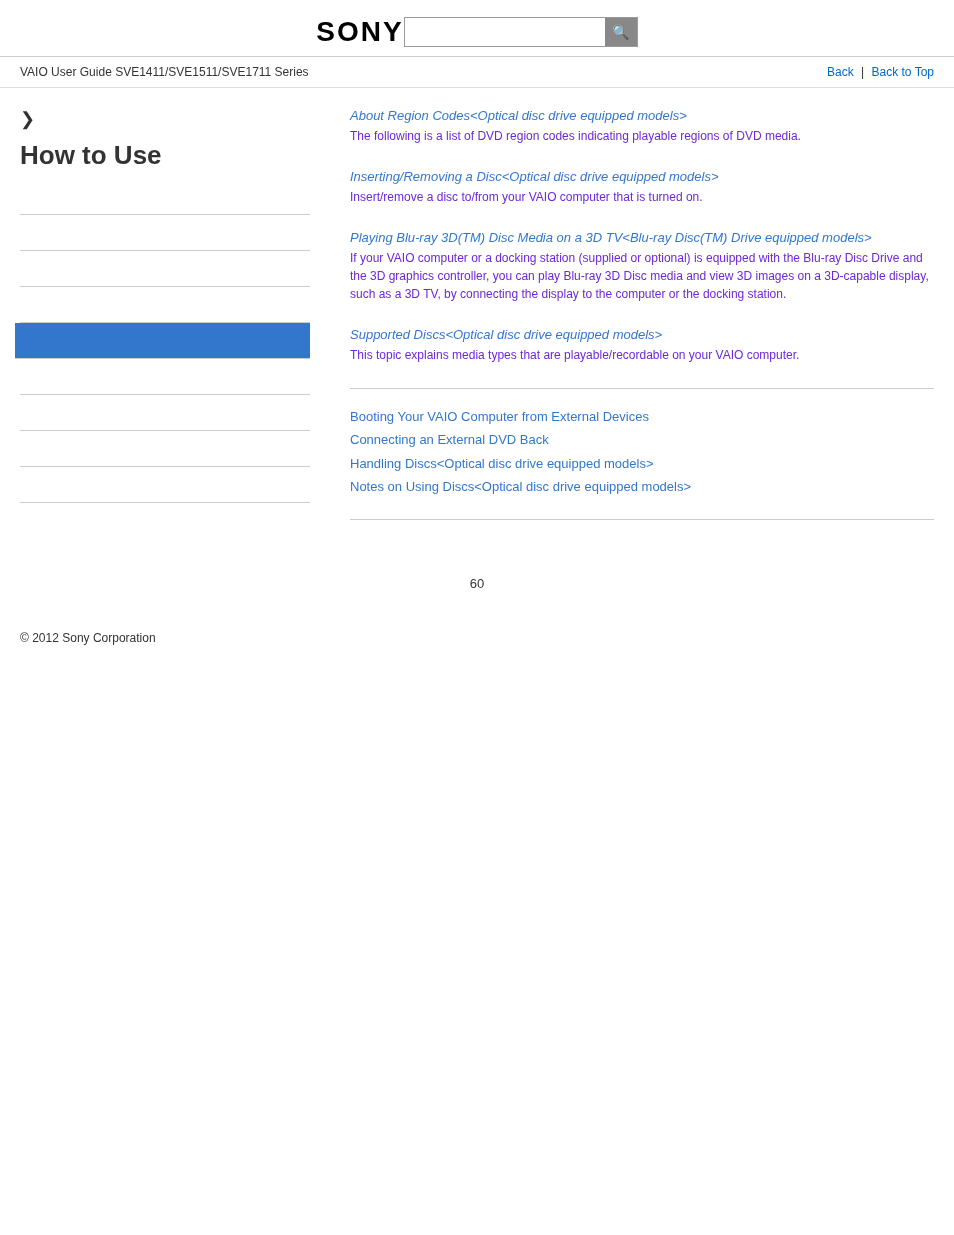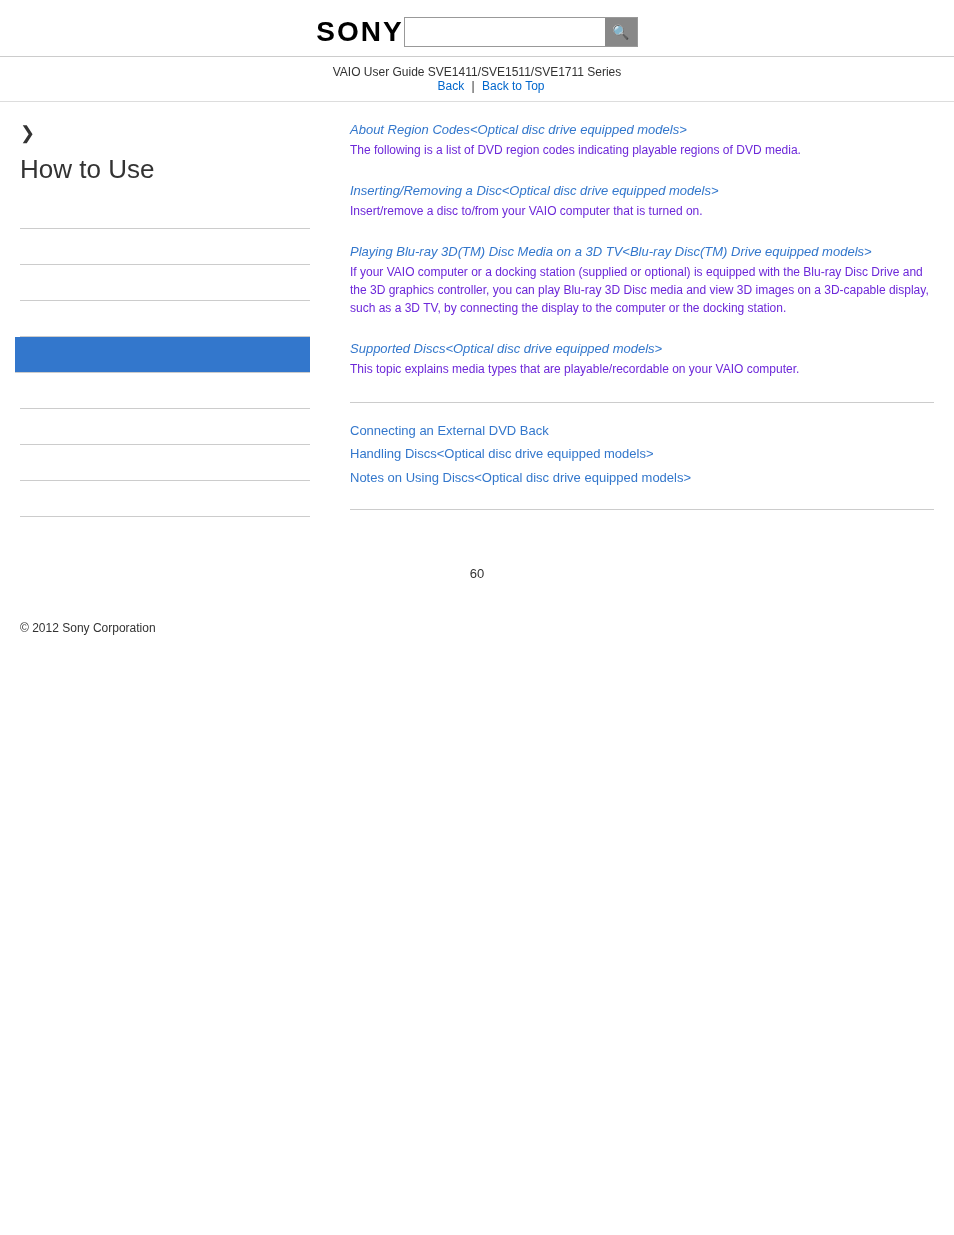--- a/index.html
+++ b/index.html
@@ -51,21 +51,20 @@
       color: white;
       font-size: 14px;
     }
     
     .nav-bar {
       display: flex;
       justify-content: space-between;
       align-items: center;
       padding: 8px 20px;
       border-bottom: 1px solid #ddd;
-      flex-direction: column;
     }
     .nav-guide-title {
       font-size: 12px;
       color: #333;
     }
     .nav-links {
       font-size: 12px;
       margin-left: 28px;
     }
     .nav-links a {
@@ -88,21 +87,21 @@
       padding-right: 20px;
     }
     .sidebar-arrow {
       font-size: 18px;
       color: #333;
       margin-bottom: 10px;
       display: block;
     }
     .sidebar-title {
       font-size: 26px;
-      font-weight: normal;
+      font-weight: bold;
       color: #333;
       margin-bottom: 8px;
     }
     .sidebar-item {
       border-bottom: 1px solid #ccc;
       padding: 10px 0;
       height: 36px;
     }
     .sidebar-item-active {
       background: #3377cc;
@@ -219,20 +218,21 @@
     </div>
 
     <div class="content-section">
       <a href="#" class="content-link">Supported Discs&lt;Optical disc drive equipped models&gt;</a>
       <p class="content-desc">This topic explains media types that are playable/recordable on your VAIO computer.</p>
     </div>
 
     <hr class="content-divider">
 
     <div class="bottom-links">
+      <a href="#">Booting Your VAIO Computer from External Devices</a>
       <a href="#">Connecting an External DVD Back</a>
       <a href="#">Handling Discs&lt;Optical disc drive equipped models&gt;</a>
       <a href="#">Notes on Using Discs&lt;Optical disc drive equipped models&gt;</a>
     </div>
 
     <hr class="content-divider">
 
   </div>
 </div>
 

